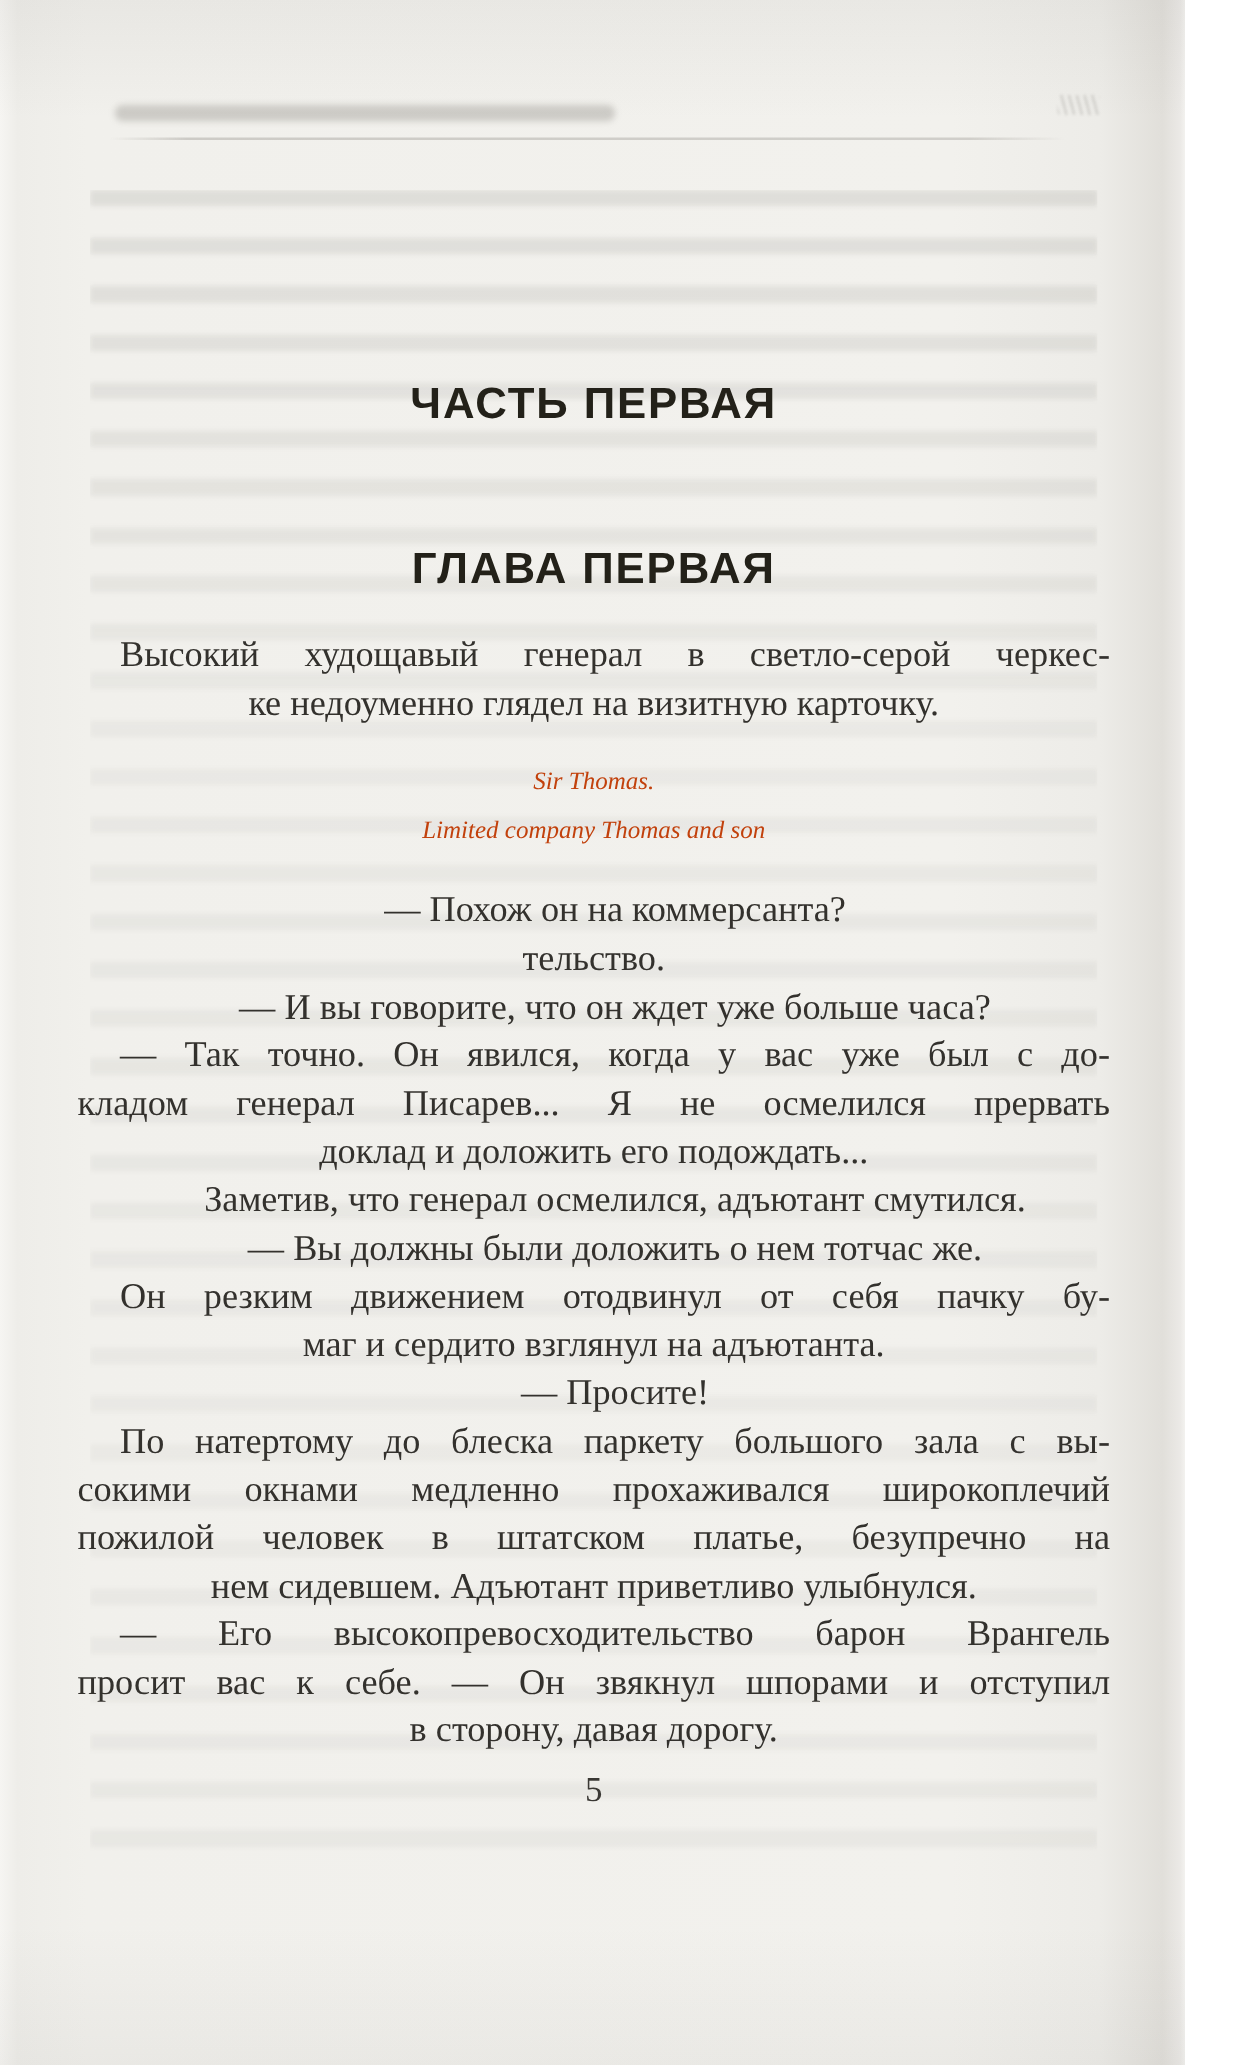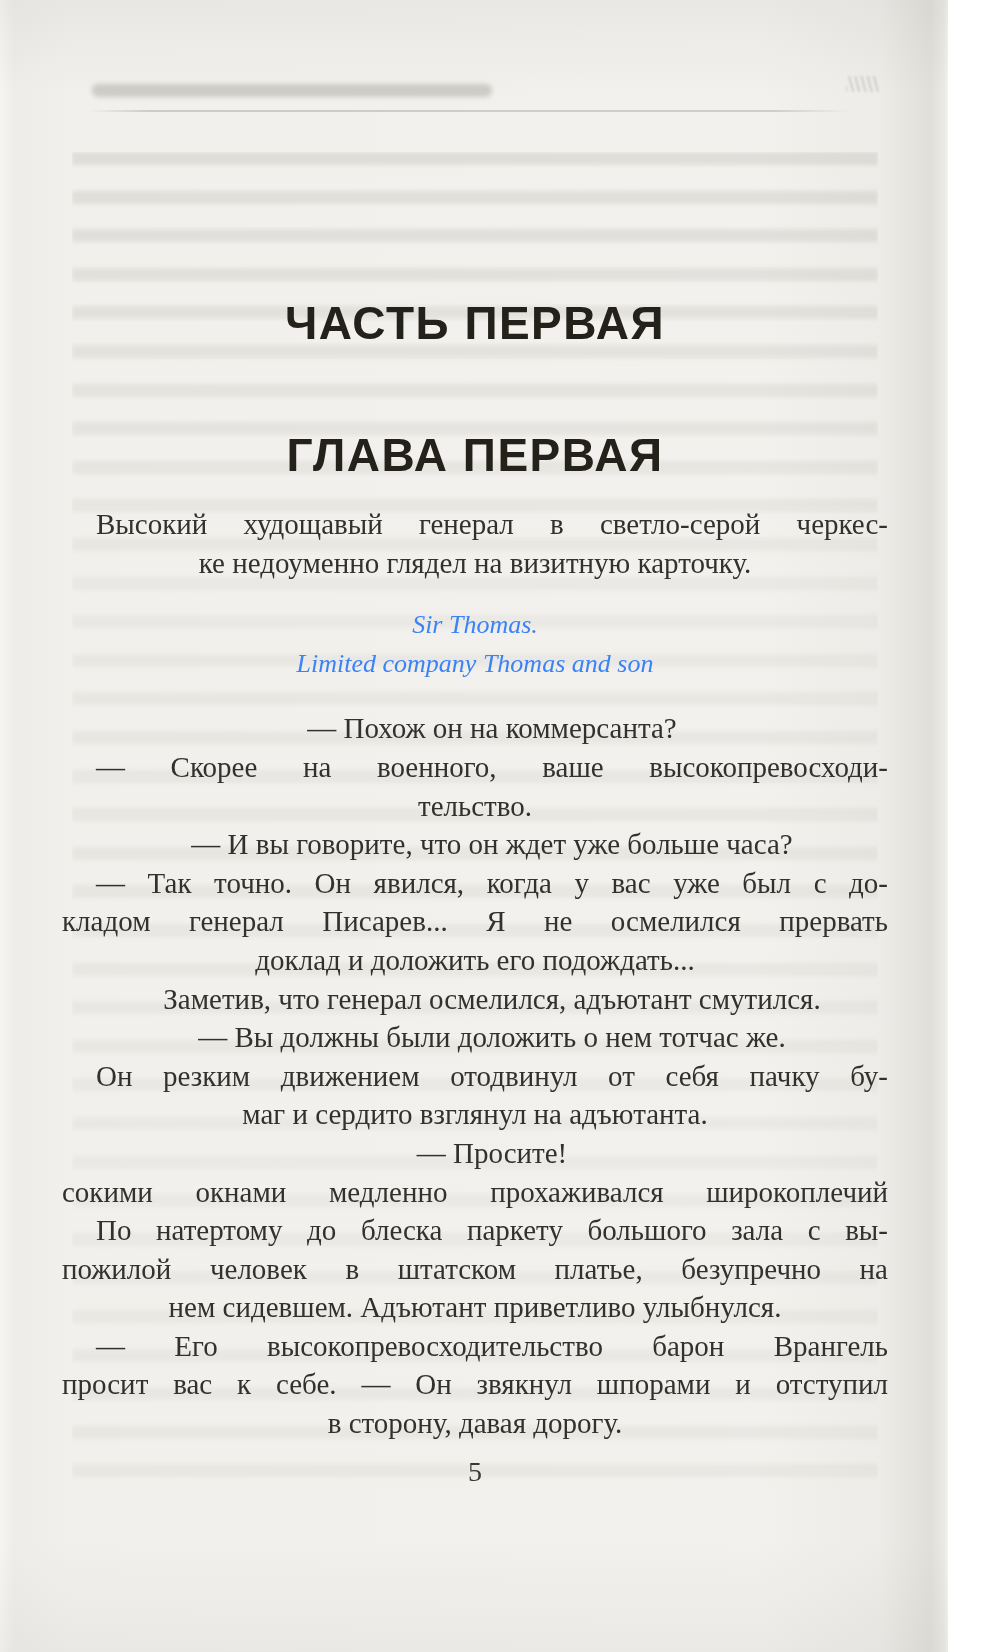--- a/index.html
+++ b/index.html
@@ -53,33 +53,33 @@
       rgba(0,0,0,.95) 0px, rgba(0,0,0,.60) 300px, rgba(0,0,0,.38) 440px,
       rgba(0,0,0,.52) 700px, rgba(0,0,0,.34) 1000px, rgba(0,0,0,.46) 1330px);
     filter:blur(2.3px);
     pointer-events:none;
   }
   .content { position:absolute; left:62px; top:0; width:826px; }
   h1.part, h2.chapter {
     margin:0; text-align:center;
     font-family:"Liberation Sans", sans-serif;
     font-weight:bold; color:#232119; letter-spacing:1.5px;
-    font-size:46px; line-height:36px;
+    font-size:35px; line-height:36px;
   }
   h1.part { padding-top:305px; }
   h2.chapter { margin-top:96px; }
   .text { margin-top:32px; font-size:29px; line-height:38.6px; color:#33312d; }
   p.para { margin:0; }
   .line { display:block;font-family:Liberation Serif, serif; }
   .fill { text-align:justify; text-align-last:justify; }
   .end  { text-align:center; }
   .indent { text-indent:34px; }
   .card {
     margin:24px 0 26px; text-align:center;
-    font-style:italic; font-size:26px; line-height:38.6px; color:#3b82f6;
+    font-style:italic; font-size:20px; line-height:38.6px; color:#c2410c;
   }
   .card .line { display:block; }
   .page-number { margin-top:13px; text-align:center; font-size:28px; color:#3a3834; }
 </style>
 </head>
 <body>
 
 <div class="paper"></div>
 <div class="vignette"></div>
 <div class="header-rule"></div>
@@ -103,21 +103,20 @@
     <div class="card">
       <span class="line">Sir Thomas.</span>
       <span class="line">Limited company Thomas and son</span>
     </div>
 
     <p class="para">
       <span class="line end indent">— Похож он на коммерсанта?</span>
     </p>
 
     <p class="para">
-      <span class="line fill indent">— Скорее на военного, ваше высокопревосходи-</span>
       <span class="line end">тельство.</span>
     </p>
 
     <p class="para">
       <span class="line end indent">— И вы говорите, что он ждет уже больше часа?</span>
     </p>
 
     <p class="para">
       <span class="line fill indent">— Так точно. Он явился, когда у вас уже был с до-</span>
       <span class="line fill">кладом генерал Писарев... Я не осмелился прервать</span>
@@ -136,22 +135,22 @@
       <span class="line fill indent">Он резким движением отодвинул от себя пачку бу-</span>
       <span class="line end">маг и сердито взглянул на адъютанта.</span>
     </p>
 
     <p class="para">
       <span class="line end indent">— Просите!</span>
     </p>
 
 
     <p class="para">
+      <span class="line fill indent">По натертому до блеска паркету большого зала с вы-</span>
       <span class="line fill">сокими окнами медленно прохаживался широкоплечий</span>
-      <span class="line fill indent">По натертому до блеска паркету большого зала с вы-</span>
       <span class="line fill">пожилой человек в штатском платье, безупречно на</span>
       <span class="line end">нем сидевшем. Адъютант приветливо улыбнулся.</span>
     </p>
 
     <p class="para">
       <span class="line fill indent">— Его высокопревосходительство барон Врангель</span>
       <span class="line fill">просит вас к себе. — Он звякнул шпорами и отступил</span>
       <span class="line end">в сторону, давая дорогу.</span>
     </p>
 

